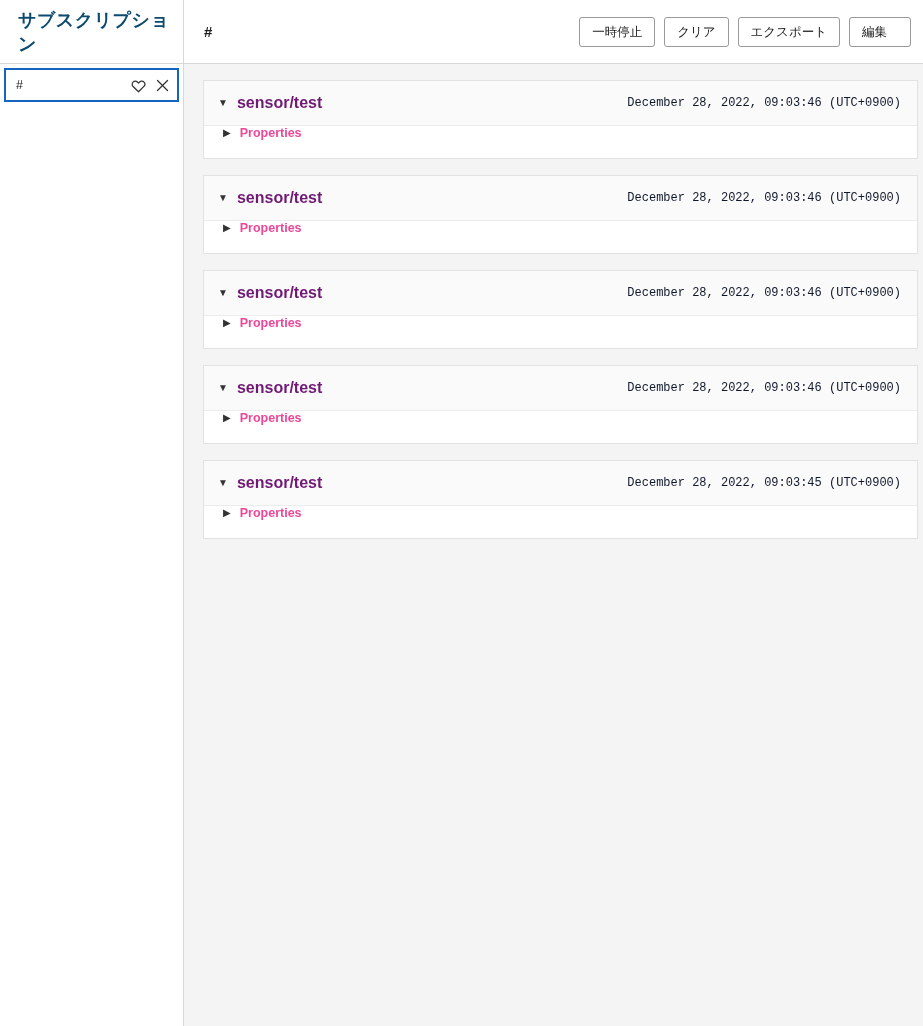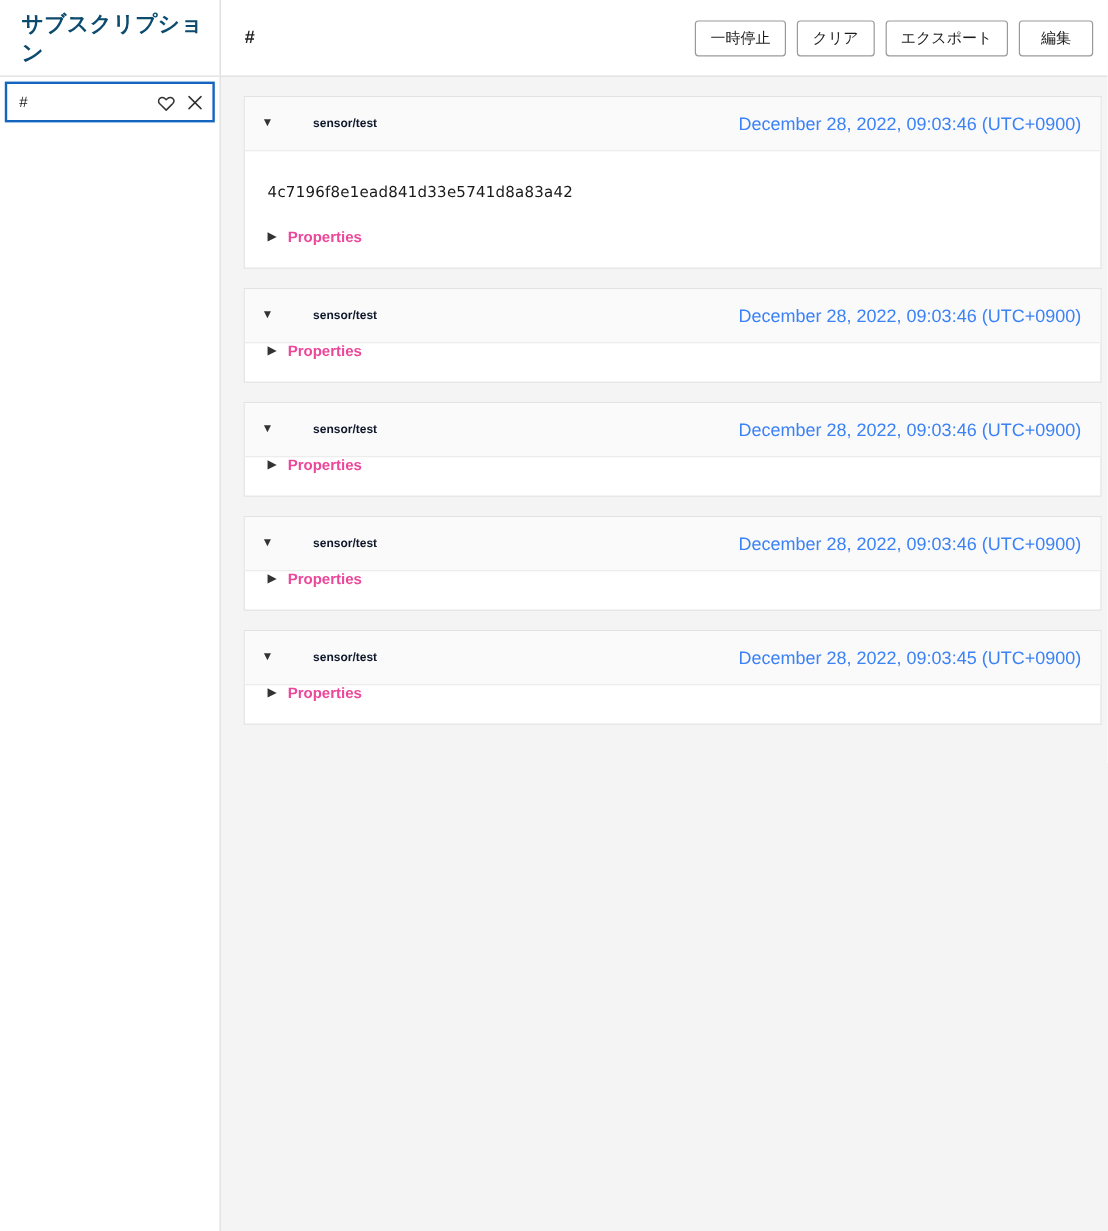--- a/index.html
+++ b/index.html
@@ -61,21 +61,20 @@
     min-width: 62px;
     height: 30px;
     padding: 0 12px;
     border: 1px solid #9a9a9a;
     border-radius: 3px;
     background: #ffffff;
     color: #1a1a1a;
     font-size: 12.5px;
     font-family: "Liberation Sans", sans-serif;
     line-height: 28px;
-    text-align: center;
     cursor: pointer;
     white-space: nowrap;
   }
 
   
   .body {
     flex: 1 1 auto;
     display: flex;
     min-height: 0;
   }
@@ -142,28 +141,28 @@
     align-items: center;
     gap: 9px;
   }
   .caret {
     font-size: 10px;
     color: #333333;
     line-height: 1;
     cursor: pointer;
   }
   .msg-topic {
-    font-size: 10px;
+    font-size: 16px;
     font-weight: bold;
+    color: #701a75;
+  }
+  .msg-time {
+    font-size: 12px;
     color: #0f172a;
-    margin-left: 24px;
-  }
-  .msg-time {
-    font-size: 15px;
-    color: #3b82f6;
+    font-family: Liberation Mono, monospace;
   }
   .msg-payload {
     padding: 26px 14px 24px 19px;
     font-size: 12.5px;
     color: #1a1a1a;
     font-family: "DejaVu Sans", sans-serif;
     letter-spacing: 0.2px;
     word-break: break-all;
   }
   .msg-props {
@@ -229,21 +228,20 @@
     <div class="messages">
 
       <div class="msg-card">
         <div class="msg-head">
           <div class="msg-head-left">
             <span class="caret">▼</span>
             <span class="msg-topic">sensor/test</span>
           </div>
           <div class="msg-time">December 28, 2022, 09:03:46 (UTC+0900)</div>
         </div>
-        <div class="msg-payload">4c7196f8e1ead841d33e5741d8a83a42</div>
         <div class="msg-props">
           <span class="caret-right">▶</span>
           <span class="props-label">Properties</span>
         </div>
       </div>
 
       <div class="msg-card">
         <div class="msg-head">
           <div class="msg-head-left">
             <span class="caret">▼</span>

